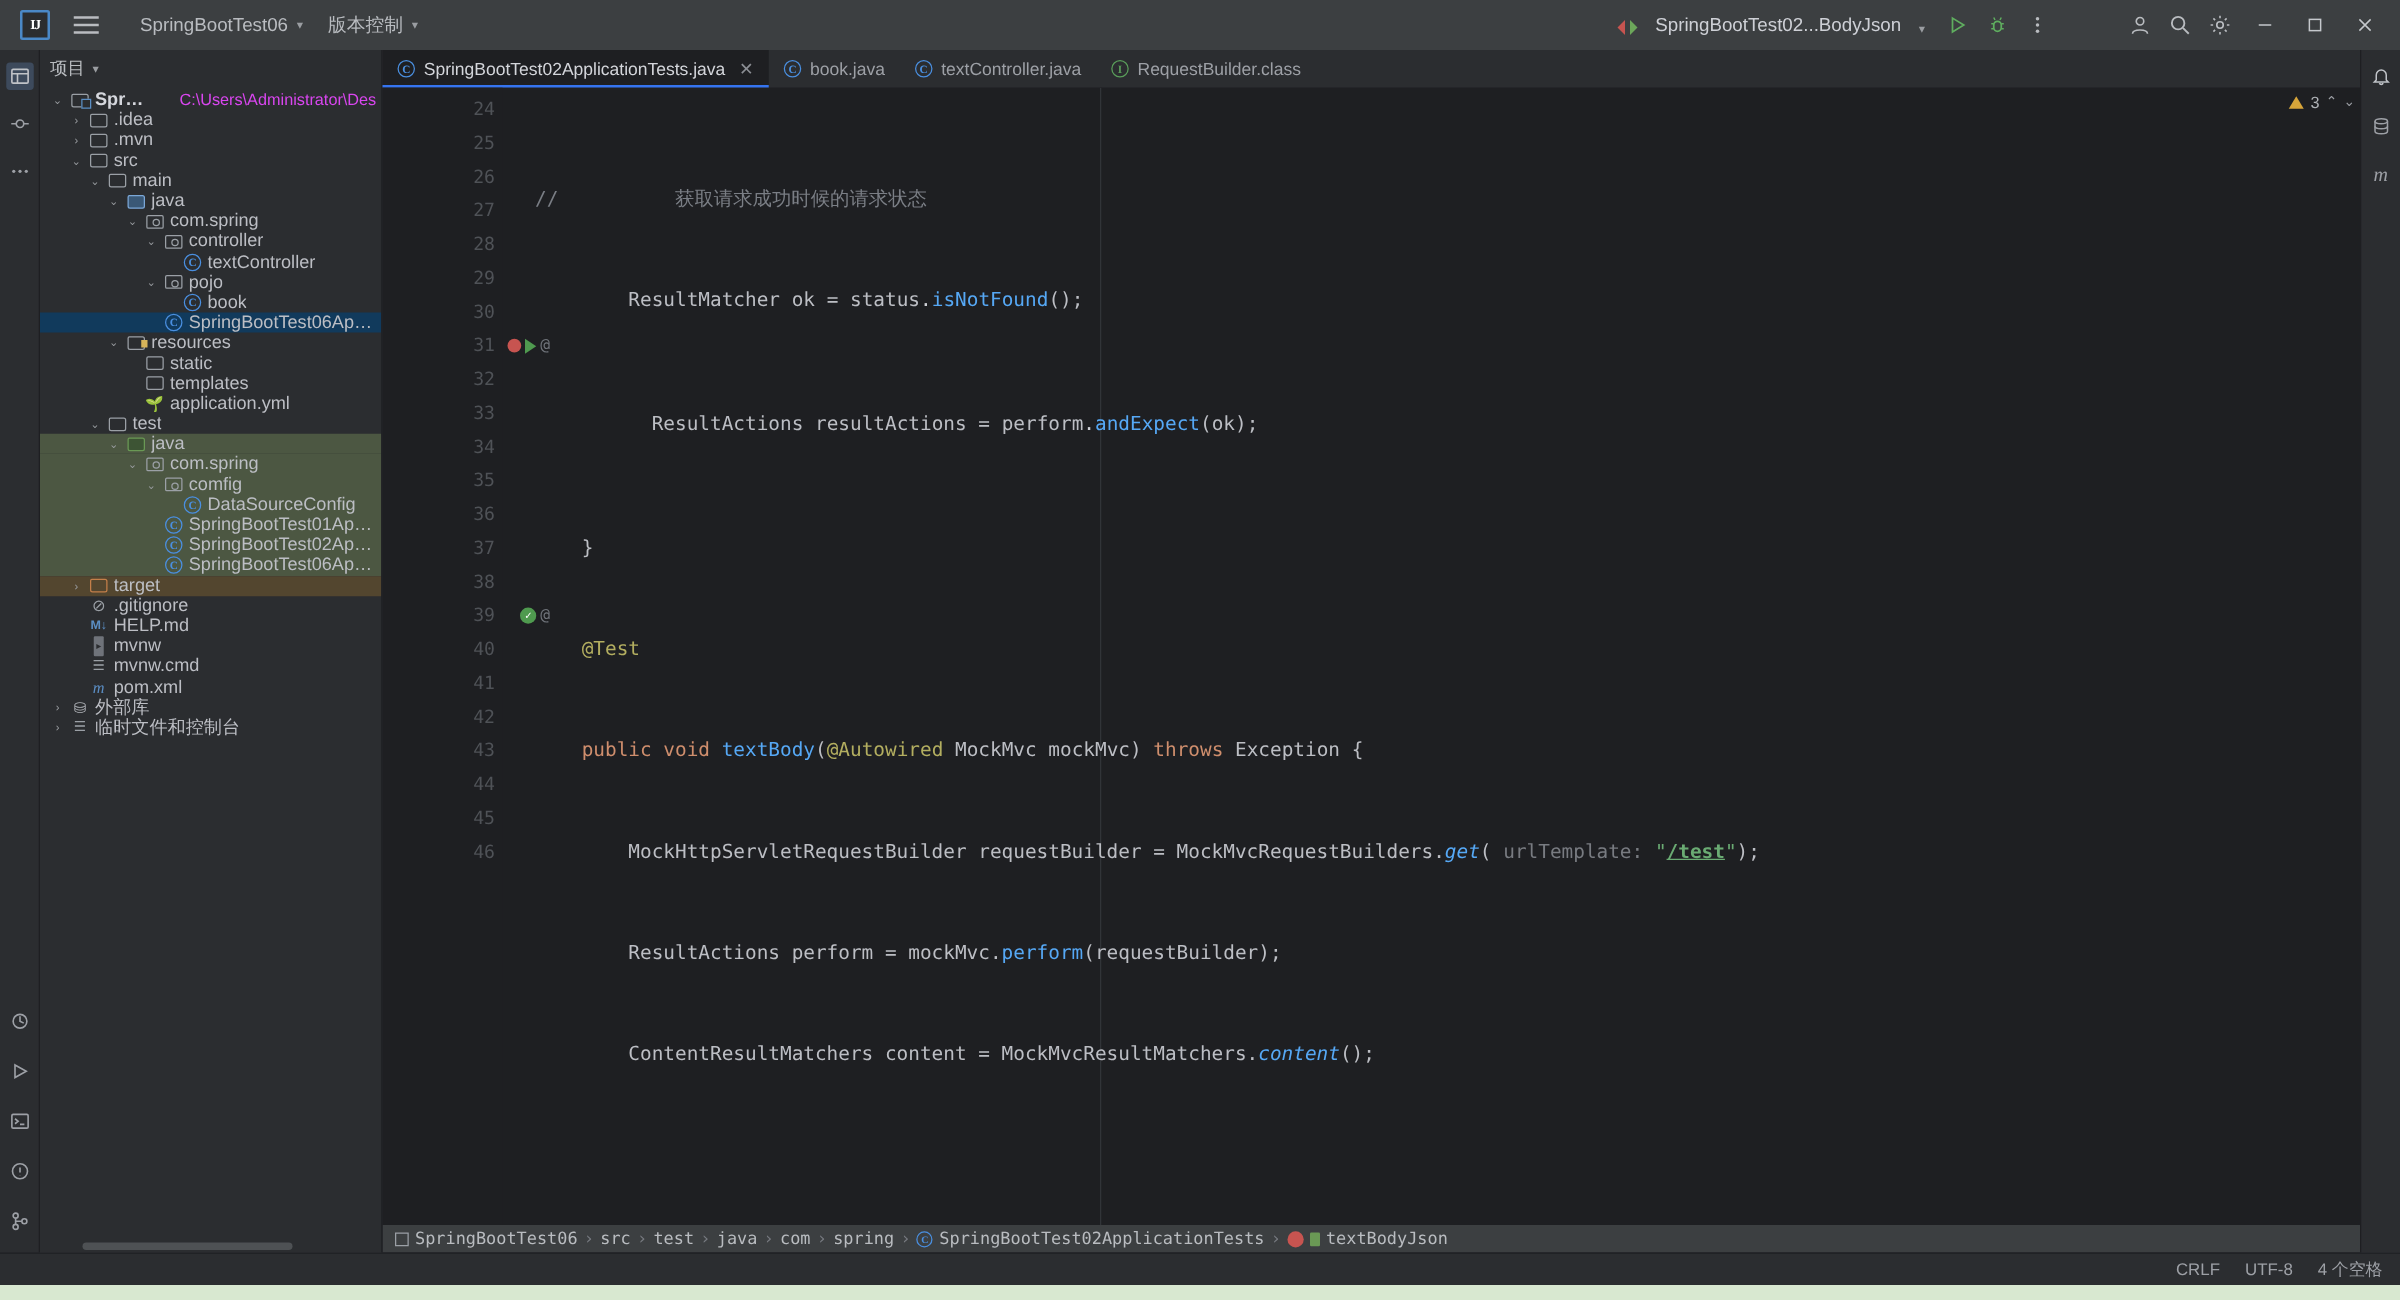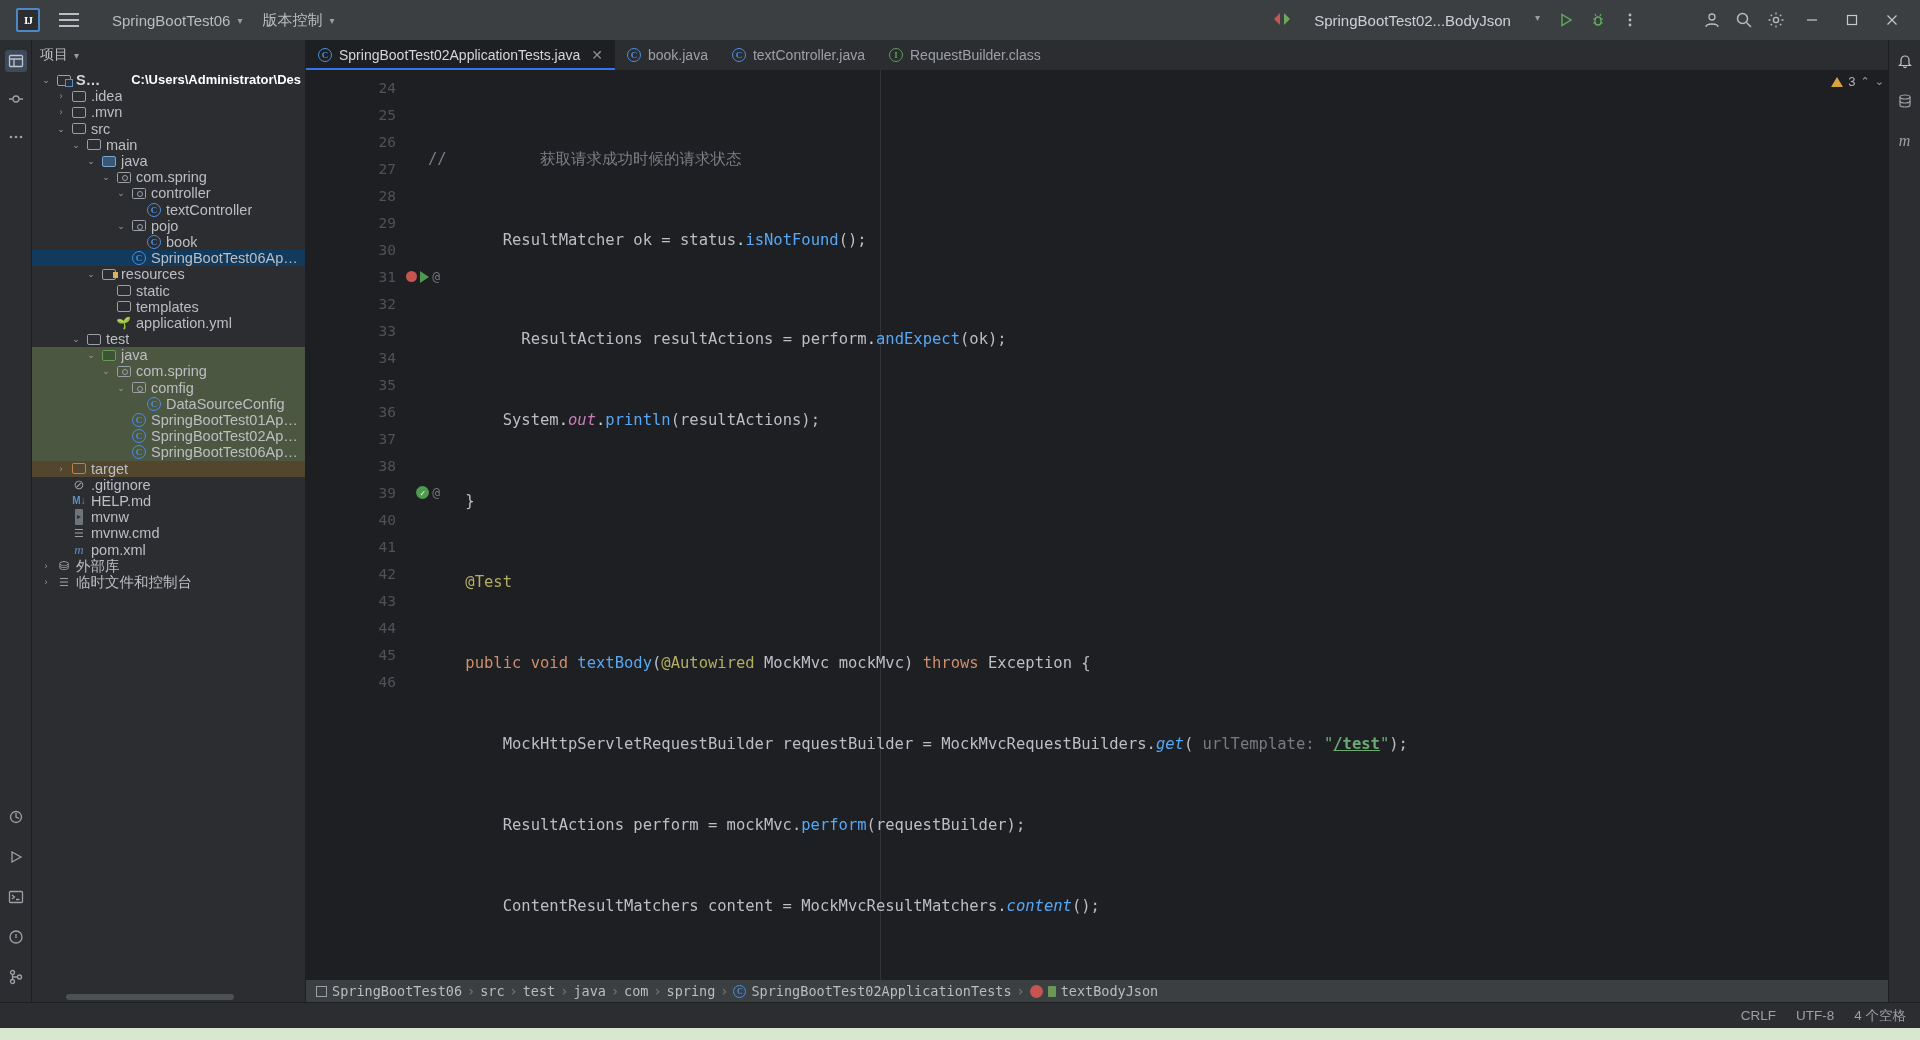--- a/index.html
+++ b/index.html
@@ -25,21 +25,21 @@
     font-size:11px; font-weight:bold; color:#ffffff; font-family:"Liberation Serif", serif;
     letter-spacing:-1px;
   }
   .hamburger { width:30px; height:30px; display:flex; flex-direction:column;
     justify-content:center; gap:4px; align-items:center; margin-right:18px; cursor:pointer;}
   .hamburger span { display:block; width:20px; height:2px; background:#b9bcc0; }
   .tb-item { display:flex; align-items:center; gap:7px; padding:4px 10px; border-radius:4px;
      color:#b9bcc0; font-size:15px; cursor:pointer; white-space:nowrap; }
   .chev { font-size:10px; color:#9a9da1; }
   .tb-spacer { flex:1; }
-  .runcfg { display:flex; align-items:flex-start; gap:24px; padding:4px 10px; border-radius:4px; cursor:pointer;}
+  .runcfg { display:flex; align-items:flex-end; gap:14px; padding:4px 10px; border-radius:4px; cursor:pointer;}
   .cfg-icon { width:16px; height:14px; display:inline-block; position:relative; }
   .cfg-icon:before { content:""; position:absolute; left:0; top:1px; border:6px solid transparent;
      border-right-color:#c75450; border-left:0; }
   .cfg-icon:after { content:""; position:absolute; right:0; top:1px; border:6px solid transparent;
      border-left-color:#6ca75a; border-right:0; }
   .tb-icon { width:32px; height:32px; display:flex; align-items:center; justify-content:center;
     cursor:pointer; border-radius:4px; }
   .win-btn { width:40px; height:40px; display:flex; align-items:center; justify-content:center;
     cursor:pointer; color:#c5c8cc; font-size:15px; }
 
@@ -64,21 +64,21 @@
   .node { height:16.2px; display:flex; align-items:center; gap:4px; white-space:nowrap;
      padding-right:4px; cursor:pointer; line-height:16px; }
   .node.sel { background:#113a5c; }
   .node.green { background:#4c5742; }
   .node.brown { background:#53462f; }
   .arrow { width:12px; flex:0 0 12px; text-align:center; color:#9a9da1; font-size:9px; }
   .ficon { width:16px; flex:0 0 16px; height:14px; display:inline-flex; align-items:center;
      justify-content:center; font-size:11px; }
   .lbl { color:#bcbec4; font-size:14.5px; overflow:hidden; text-overflow:ellipsis; }
   .lbl.bold { font-weight:bold; color:#d5d7dd;}
-  .sub { color:#ffffff; font-size:13px; margin-left:21px;font-weight:bold; }
+  .sub { color:#d946ef; font-size:13px; margin-left:21px; }
   .folder { width:14px; height:11px; background:transparent; border:1.4px solid #9ba0a6;
      border-radius:1.5px 2px 2px 2px; position:relative; }
   .folder.blue { border-color:#7ba7d7; background:#3a5876; }
   .folder.green { border-color:#6a9955; background:#3d5434; }
   .folder.orange { border-color:#c47f4a; }
   .folder.res { border-color:#9ba0a6; }
   .folder.res:after { content:""; position:absolute; right:-3px; top:2px; width:5px; height:6px;
      background:#d7b45a; }
   .folder.mod:after { content:""; position:absolute; right:-3px; bottom:-2px; width:6px; height:6px;
      border:1.4px solid #5b8ec4; background:#2b2d30; }
@@ -649,21 +649,20 @@
         <div class="code" id="code">
           <div class="vguide" style="left:478px"></div>
 
           <div class="cline"><span class="cmt">//</span><span>          </span><span class="cmt">获取请求成功时候的请求状态</span></div>
 
           <div class="cline">        <span class="id">ResultMatcher</span> <span class="id">ok</span> <span class="id">=</span> <span class="id">status</span>.<span class="fn">isNotFound</span><span class="id">();</span></div>
 
 
           <div class="cline">          <span class="id">ResultActions</span> <span class="id">resultActions</span> <span class="id">=</span> <span class="id">perform</span>.<span class="fn">andExpect</span><span class="id">(ok);</span></div>
 
-          <div class="cline">        <span class="id">System</span>.<span class="fld it">out</span>.<span class="fn">println</span><span class="id">(resultActions);</span></div>
 
           <div class="cline">    <span class="id">}</span></div>
 
           <div class="cline">    <span class="an">@Test</span></div>
 
           <div class="cline">    <span class="k">public</span> <span class="k">void</span> <span class="fn">textBody</span><span class="id">(</span><span class="an">@Autowired</span> <span class="id">MockMvc mockMvc)</span> <span class="k">throws</span> <span class="id">Exception {</span></div>
 
           <div class="cline">        <span class="id">MockHttpServletRequestBuilder requestBuilder = MockMvcRequestBuilders.</span><span class="meth-it">get</span><span class="id">(</span> <span class="hint">urlTemplate:</span> <span class="str">"</span><span class="str und">/test</span><span class="str">"</span><span class="id">);</span></div>
 
           <div class="cline">        <span class="id">ResultActions perform = mockMvc.</span><span class="fn">perform</span><span class="id">(requestBuilder);</span></div>

